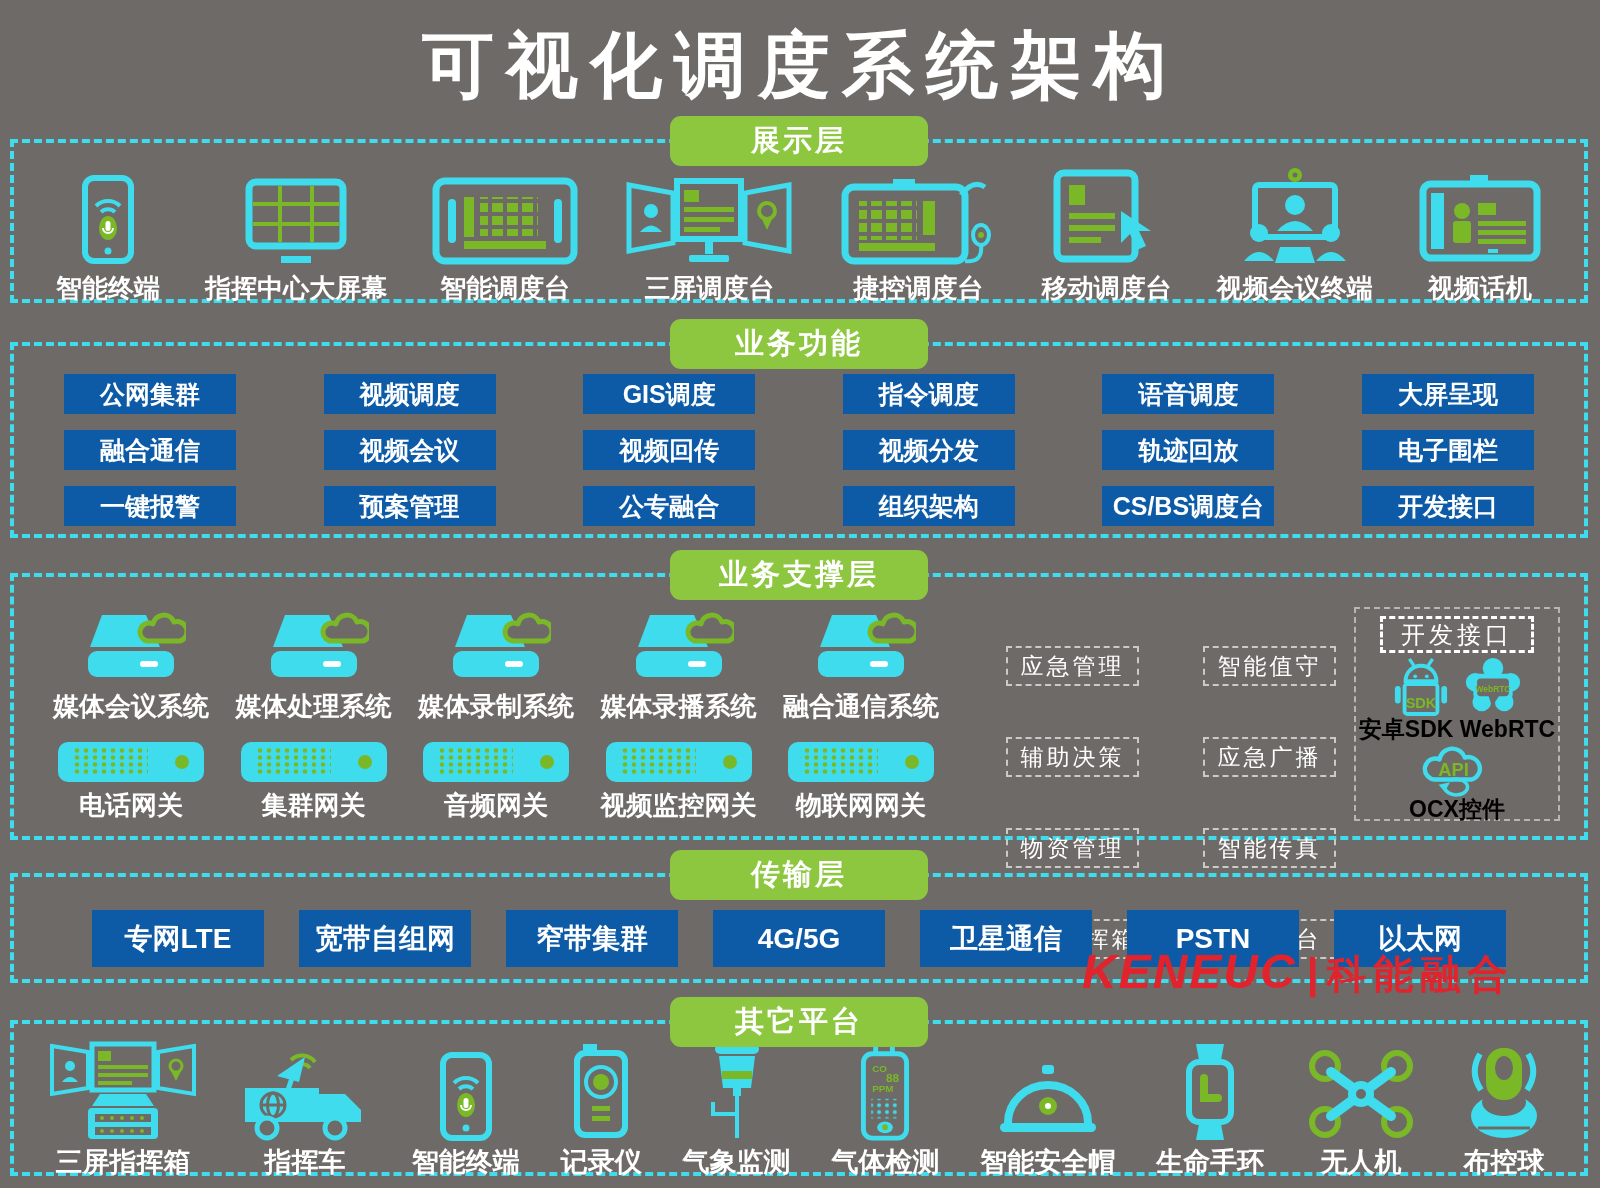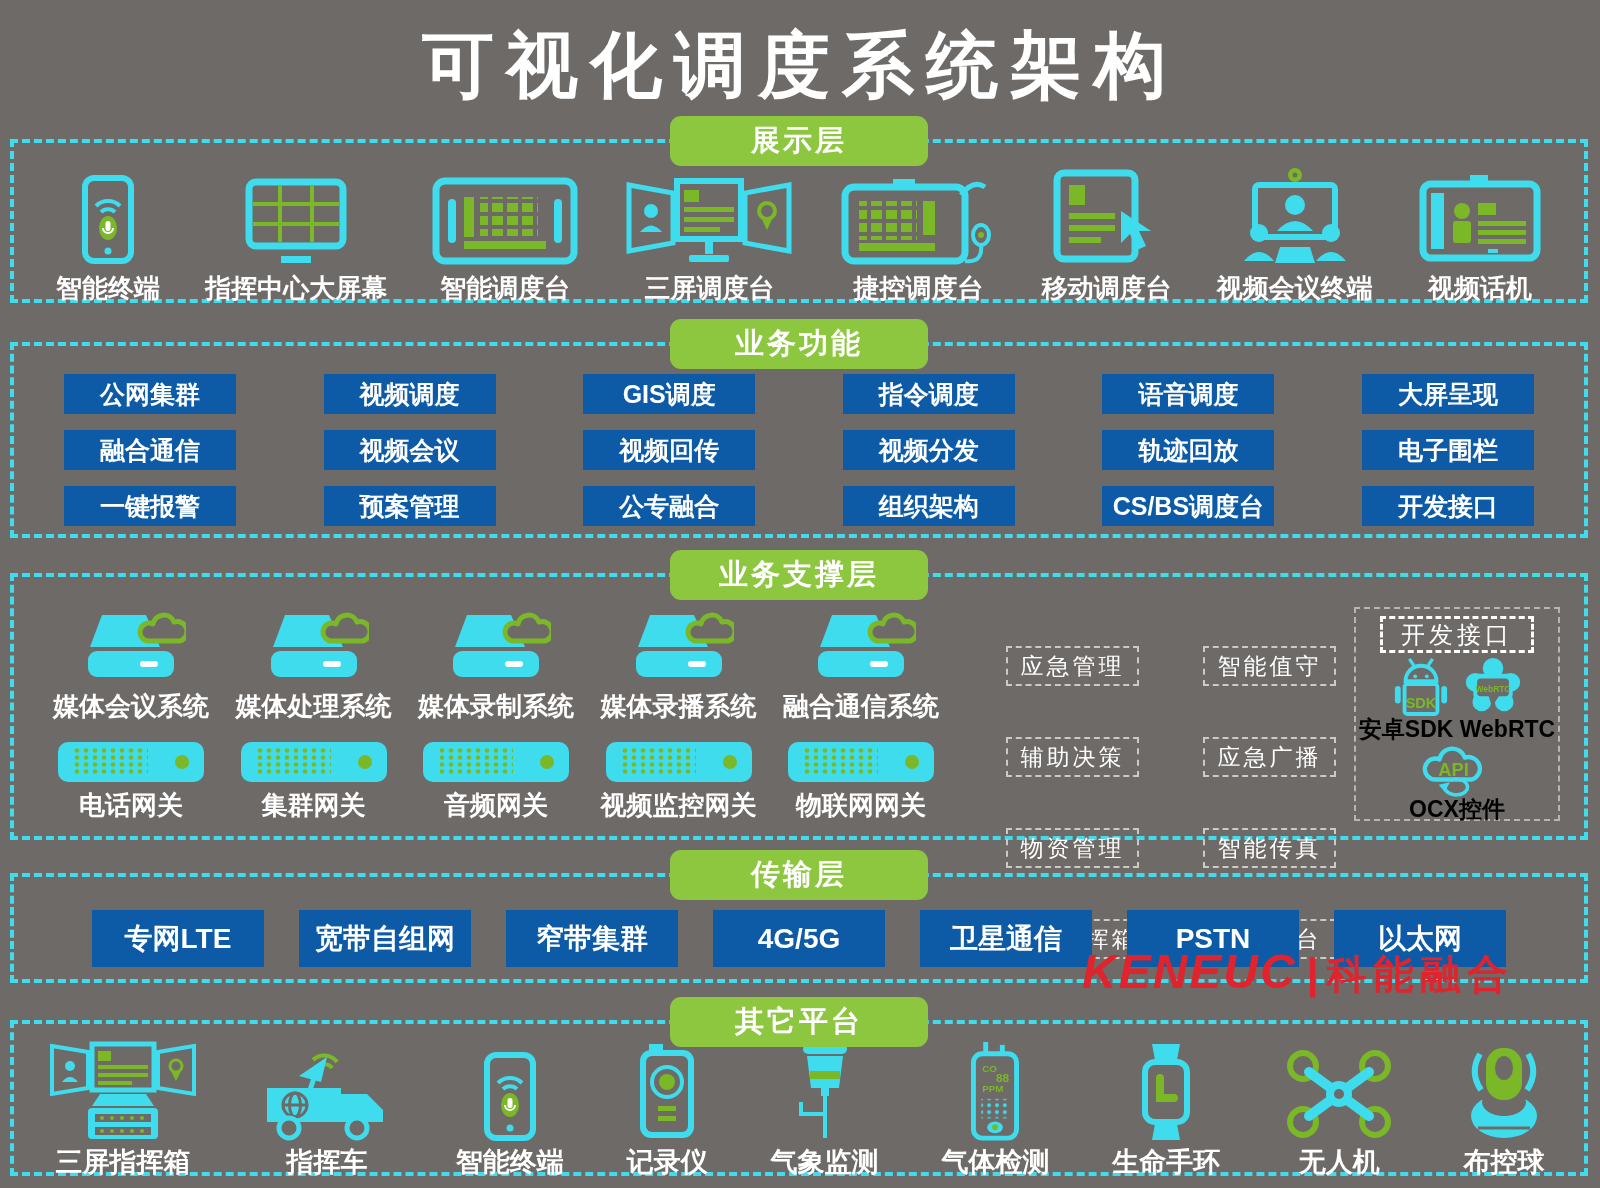--- a/index.html
+++ b/index.html
@@ -572,20 +572,32 @@
             <text x="34" y="43" font-size="12" font-weight="bold" fill="#7ab827">88</text>
             <text x="20" y="53" font-size="10" font-weight="bold" fill="#7ab827">PPM</text>
             <rect x="19" y="60" width="28" height="20" fill="url(#cdots)"></rect>
             <ellipse cx="33" cy="89" rx="8" ry="6" fill="#3fdcee"></ellipse>
             <circle cx="33" cy="89" r="3" fill="#7ab827"></circle>
           </svg>
         </span>
         <span class="lbl">气体检测</span>
       </div>
 
+      <div class="item">
+        <span class="icon">
+          <svg width="112" height="80" viewBox="0 0 112 80">
+            <rect x="50" y="3" width="12" height="9" rx="3" fill="#3fdcee"></rect>
+            <path d="M16 61 a40 38 0 0 1 80 0" fill="none" stroke="#3fdcee" stroke-width="8"></path>
+            <rect x="8" y="61" width="96" height="9" rx="4.5" fill="#3fdcee"></rect>
+            <circle cx="56" cy="44" r="9" fill="#7ab827"></circle>
+            <circle cx="56" cy="44" r="3" fill="#fff"></circle>
+          </svg>
+        </span>
+        <span class="lbl">智能安全帽</span>
+      </div>
 
       <div class="item">
         <span class="icon">
           <svg width="64" height="100" viewBox="0 0 64 100">
             <polygon points="18,2 46,2 43,18 21,18" fill="#3fdcee"></polygon>
             <polygon points="21,82 43,82 46,98 18,98" fill="#3fdcee"></polygon>
             <rect x="11" y="20" width="42" height="60" rx="10" fill="none" stroke="#3fdcee" stroke-width="6"></rect>
             <path d="M26 36 v20 h14" stroke="#7ab827" stroke-width="8" fill="none" stroke-linecap="round"></path>
           </svg>
         </span>

